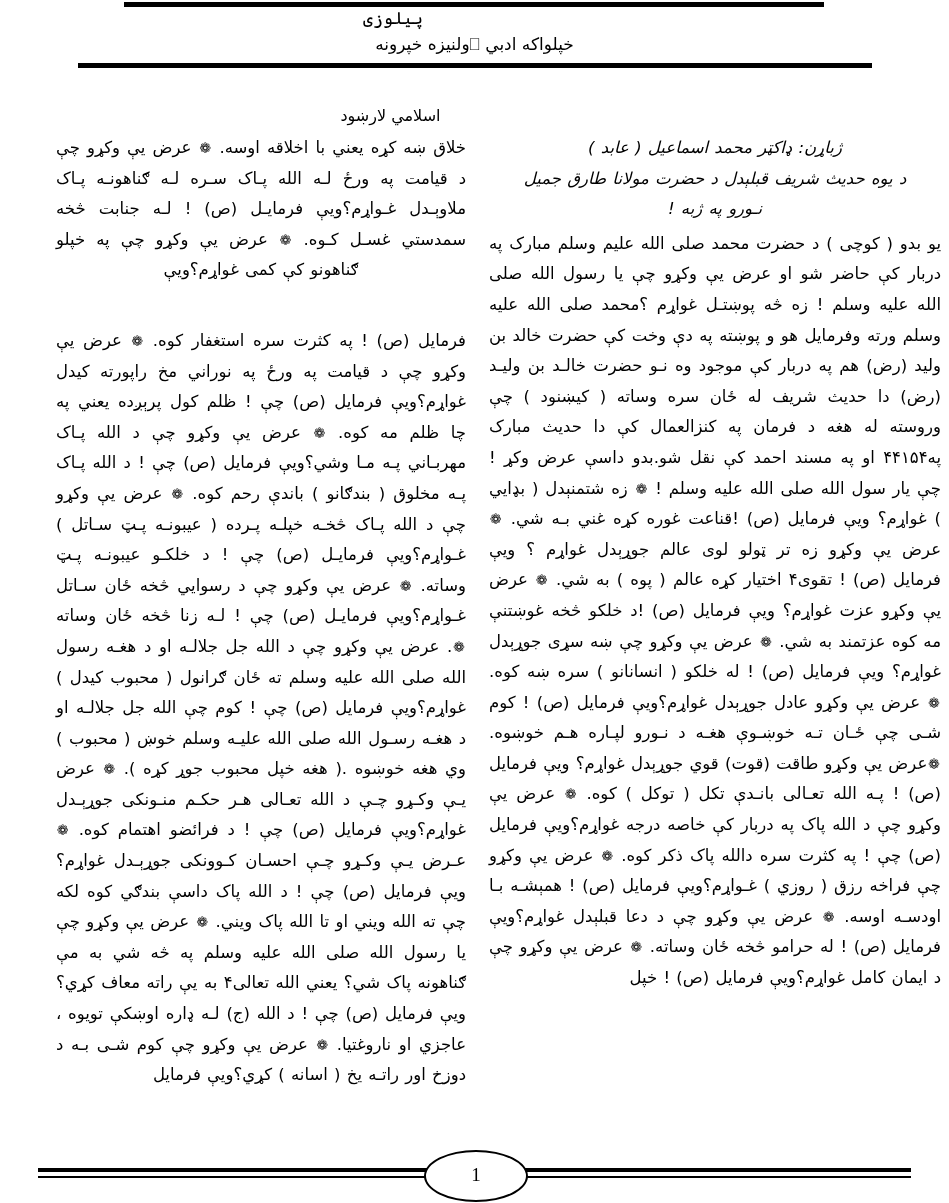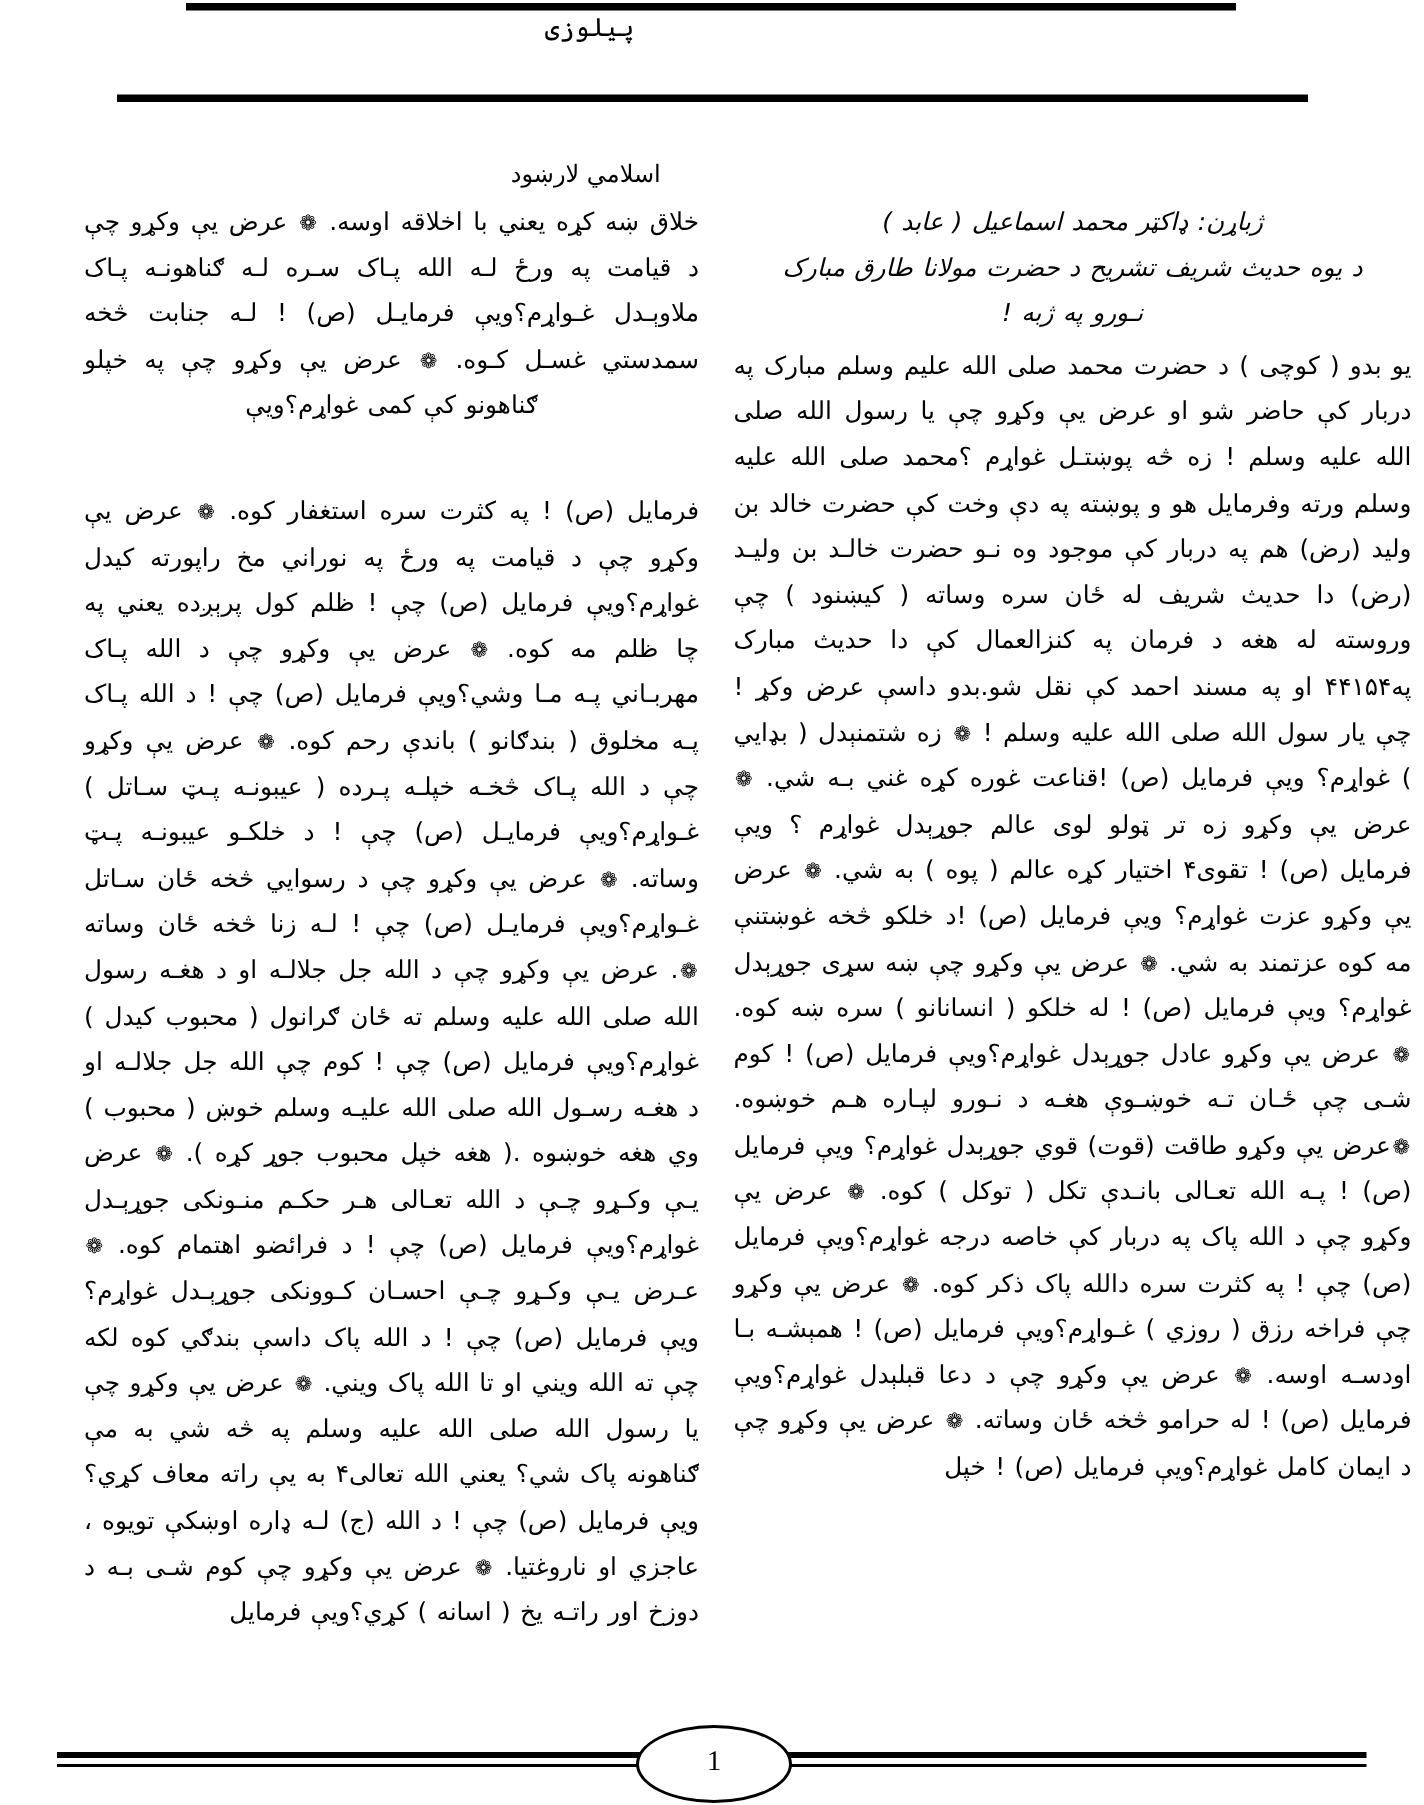--- a/index.html
+++ b/index.html
@@ -173,32 +173,33 @@
   }
 </style>
 </head>
 <body>
 
 <div class="page">
 
   <div class="masthead">
     <div class="rule-top"></div>
     <div class="masthead-title">پیلوزی</div>
+    <div class="masthead-sub">خپلواکه  ادبي  ⎕ولنیزه  خپرونه</div>
     <div class="rule-bottom"></div>
   </div>
 
   <div class="section-title">اسلامي لارښود</div>
 
   <div class="columns">
 
     <div class="col col-right">
 
       <div class="kicker">
         <span class="line1">ژباړن: ډاکټر محمد اسماعیل ( عابد )</span>
-        <span class="line1">د یوه حدیث شریف تشریح د حضرت مولانا طارق مبارک</span>
+        <span class="line1">د یوه حدیث شریف قبلېدل د حضرت مولانا طارق جمیل</span>
         <span class="line1">نـورو په ژبه !</span>
       </div>
 
       <p class="body-par"><span>یو بدو ( کوچی ) د حضرت محمد صلی الله علیم وسلم مبارک په دربار کې حاضر شو او عرض یې وکړو چې یا رسول الله صلی الله علیه وسلم ! زه څه پوښتـل غواړم ؟محمد صلی الله علیه وسلم ورته وفرمایل هو و پوښته په دې وخت کې حضرت خالد بن ولید (رض) هم په دربار کې موجود وه نـو حضرت خالـد بن ولیـد (رض) دا حدیث شریف له ځان سره وساته ( کیښنود ) چې وروسته له هغه د فرمان په کنزالعمال کې دا حدیث مبارک په۴۴۱۵۴ او په مسند احمد کې نقل شو.بدو داسې عرض وکړ ! چې یار سول الله صلی الله علیه وسلم ! </span><span class="sep">❁</span><span> زه شتمنېدل ( بډایي ) غواړم؟ ویې فرمایل (ص) !قناعت غوره کړه غني بـه شي. </span><span class="sep">❁</span><span> عرض یې وکړو زه تر ټولو لوی عالم جوړېدل غواړم ؟ ویې فرمایل (ص) ! تقوی۴ اختیار کړه عالم ( پوه ) به شي. </span><span class="sep">❁</span><span> عرض یې وکړو عزت غواړم؟ ویې فرمایل (ص) !د خلکو څخه غوښتنې مه کوه عزتمند به شي. </span><span class="sep">❁</span><span> عرض یې وکړو چې ښه سړی جوړېدل غواړم؟ ویې فرمایل (ص) ! له خلکو ( انسانانو ) سره ښه کوه. </span><span class="sep">❁</span><span> عرض یې وکړو عادل جوړېدل غواړم؟ویې فرمایل (ص) ! کوم شـی چې ځـان تـه خوښـوې هغـه د نـورو لپـاره هـم خوښوه. </span><span class="sep">❁</span><span>عرض یې وکړو طاقت (قوت) قوي جوړېدل غواړم؟ ویې فرمایل (ص) ! پـه الله تعـالی بانـدې تکل ( توکل ) کوه. </span><span class="sep">❁</span><span> عرض یې وکړو چې د الله پاک په دربار کې خاصه درجه غواړم؟ویې فرمایل (ص) چې ! په کثرت سره دالله پاک ذکر کوه. </span><span class="sep">❁</span><span> عرض یې وکړو چې فراخه رزق ( روزي ) غـواړم؟ویې فرمایل (ص) ! همېشـه بـا اودسـه اوسه. </span><span class="sep">❁</span><span> عرض یې وکړو چې د دعا قبلېدل غواړم؟ویې فرمایل (ص) ! له حرامو څخه ځان وساته. </span><span class="sep">❁</span><span> عرض یې وکړو چې د ایمان کامل غواړم؟ویې فرمایل (ص) ! خپل</span></p>
     </div>
 
     <div class="col col-left">
 
       <p class="body-par center-last"><span>خلاق ښه کړه یعني با اخلاقه اوسه. </span><span class="sep">❁</span><span> عرض یې وکړو چې د قیامت په ورځ لـه الله پـاک سـره لـه ګناهونـه پـاک ملاوېـدل غـواړم؟ویې فرمایـل (ص) ! لـه جنابت څخه سمدستي غسـل کـوه. </span><span class="sep">❁</span><span> عرض یې وکړو چې په خپلو ګناهونو کې کمی غواړم؟ویې</span></p>
 

